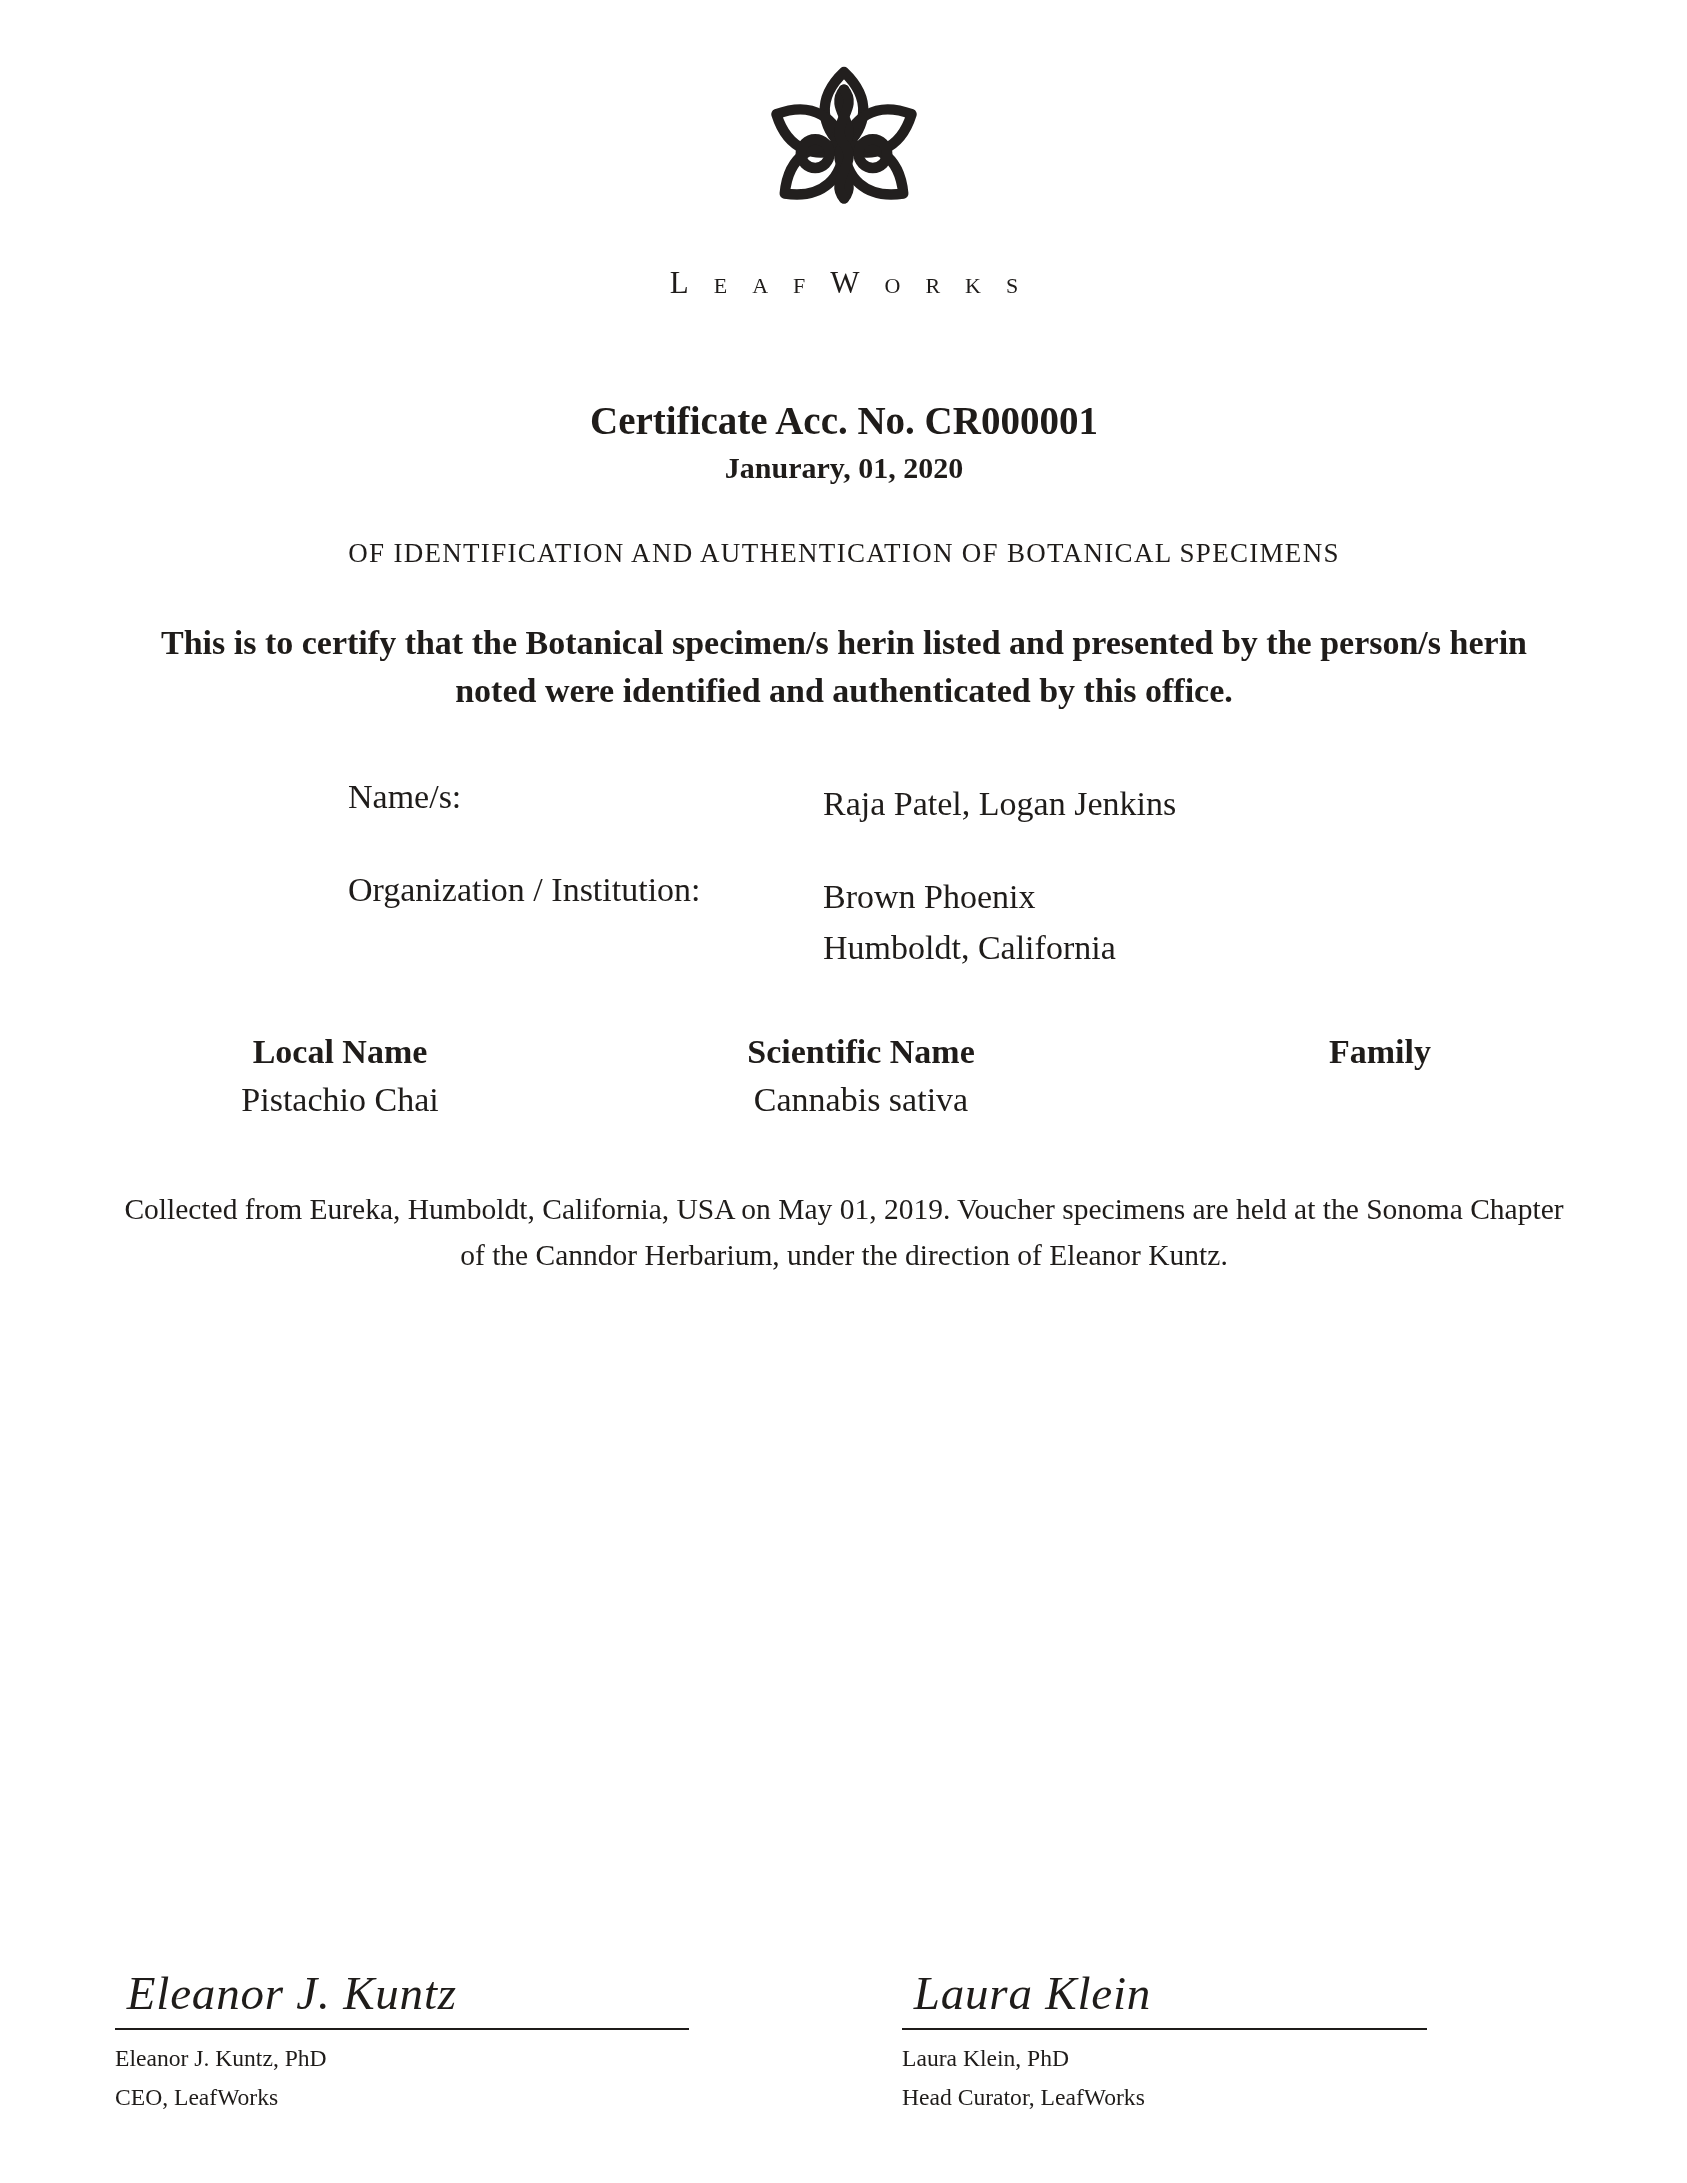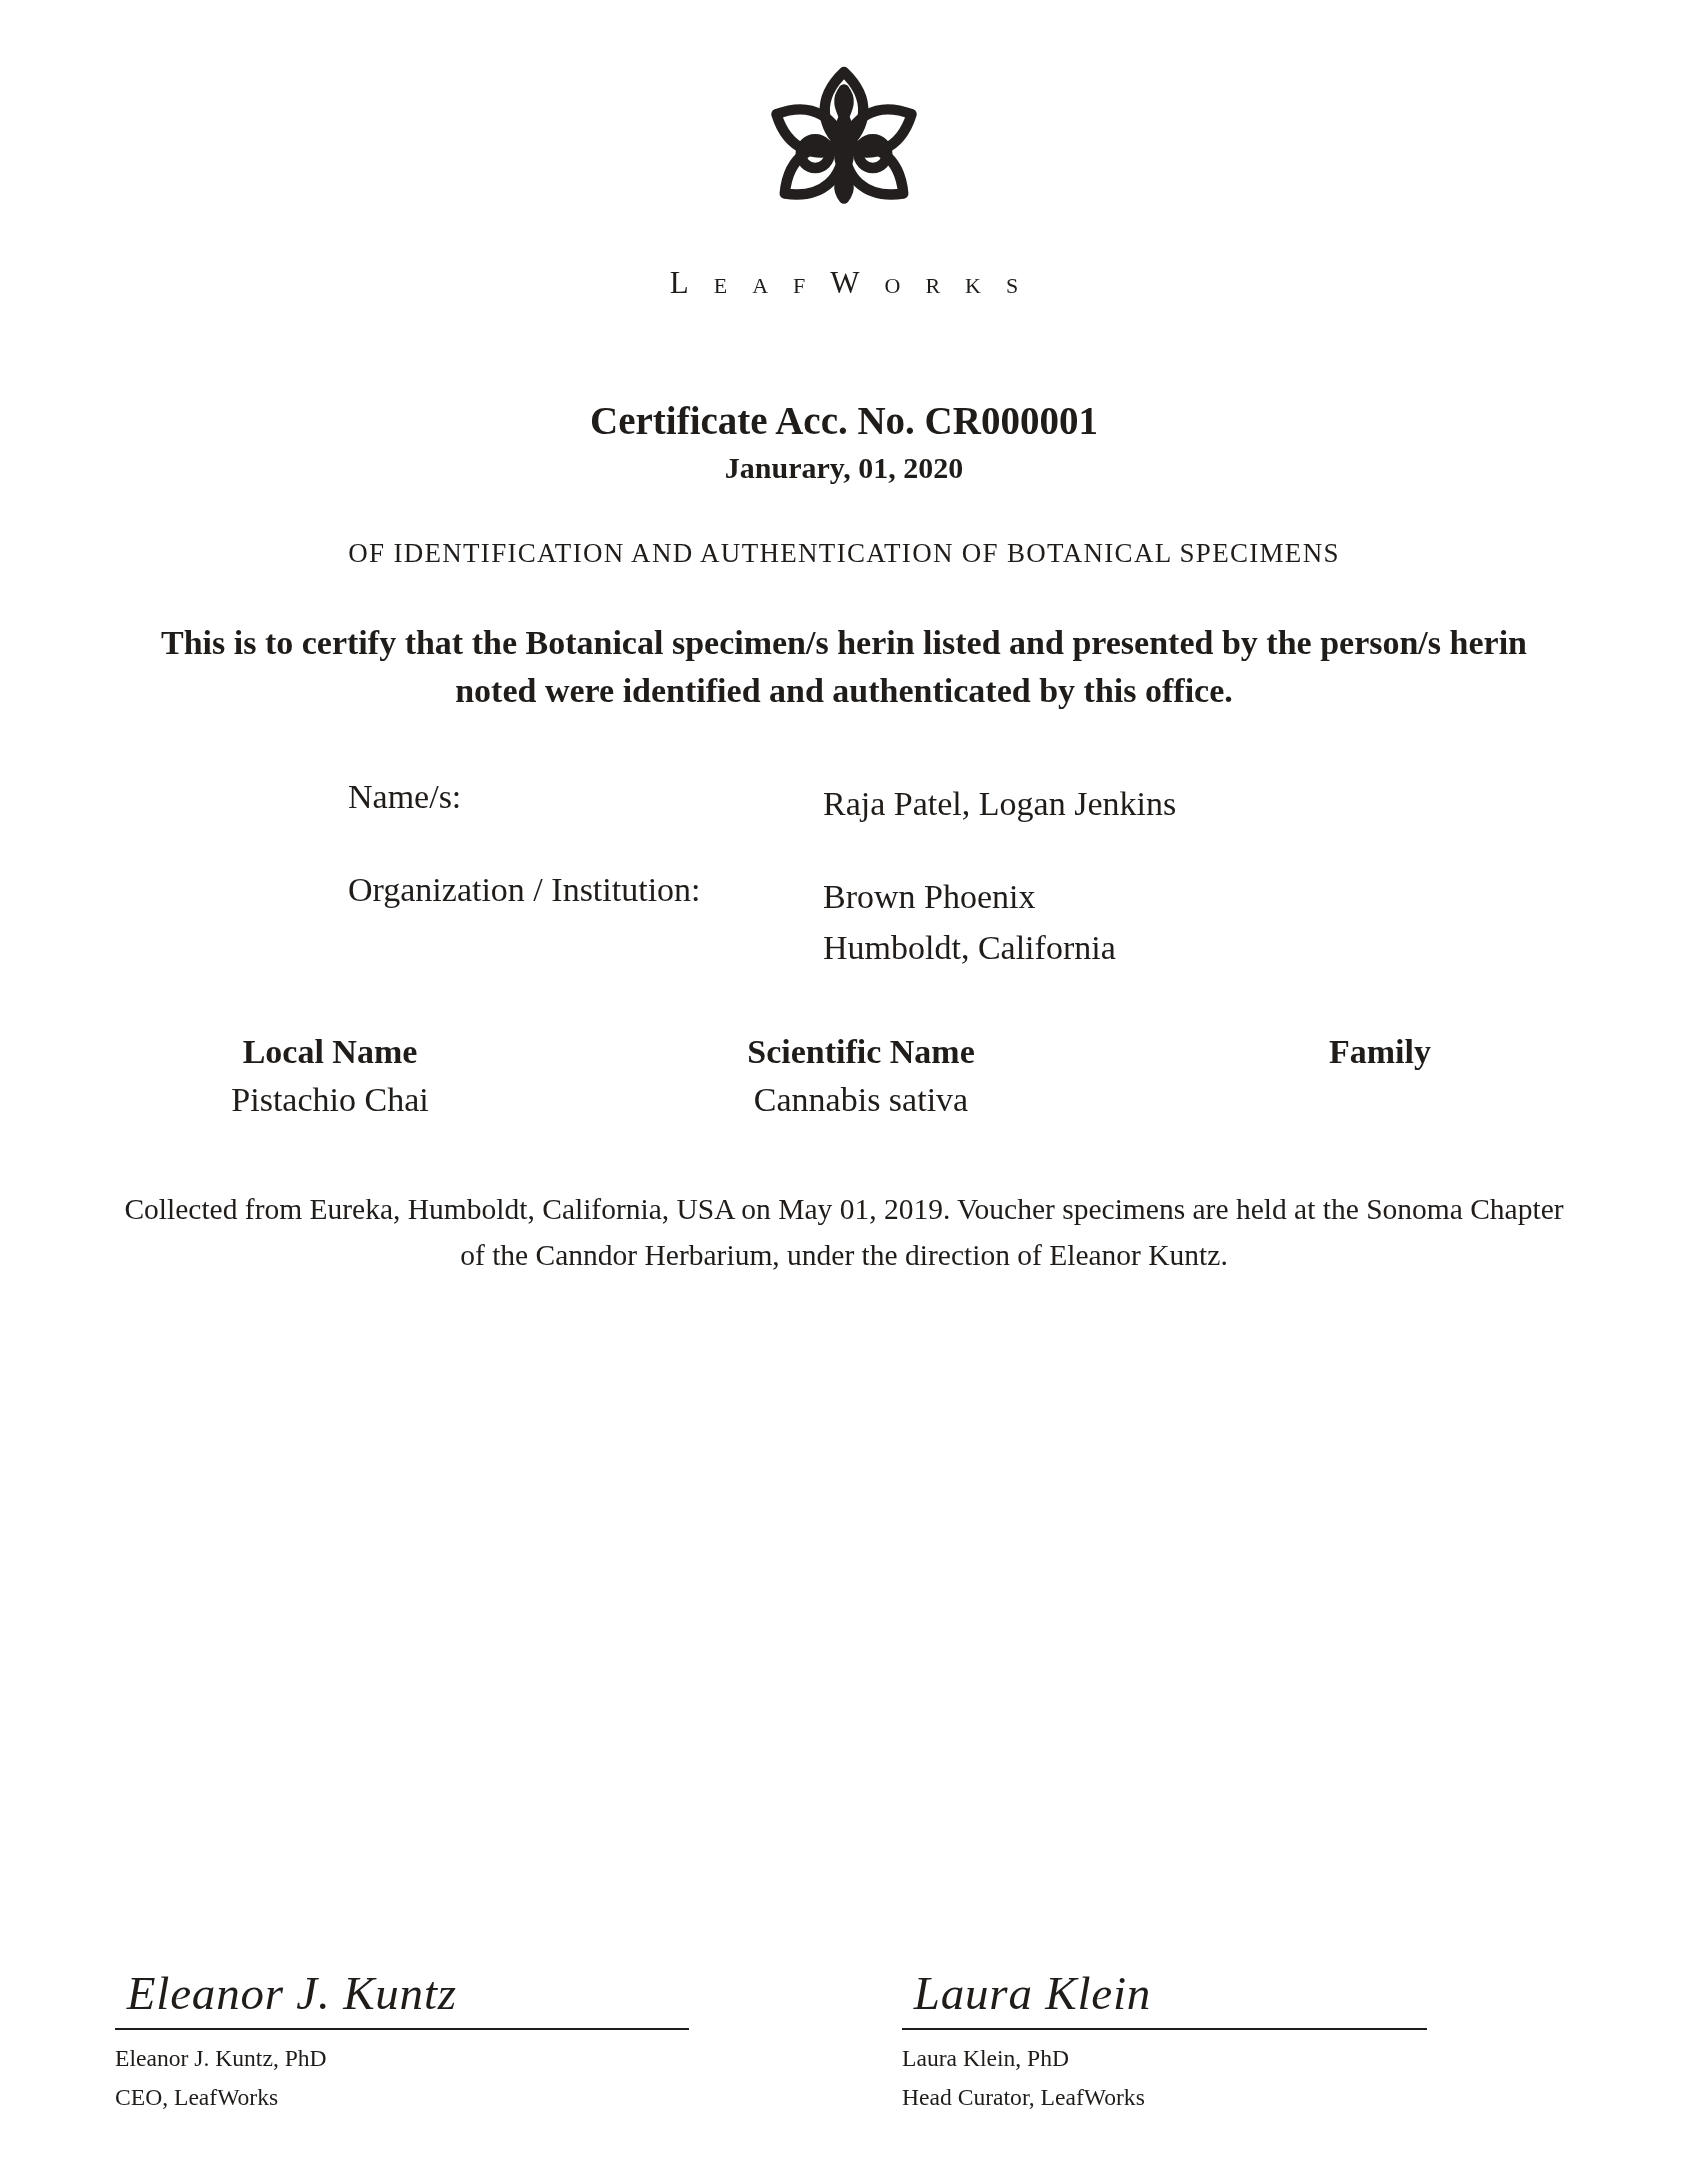--- a/index.html
+++ b/index.html
@@ -30,21 +30,21 @@
     position:absolute;top:619px;left:50%;transform:translateX(-50%);
     width:1376px;text-align:center;
     font-size:34px;font-weight:bold;line-height:1.42;
   }
   .field-row{position:absolute;left:0;width:100%;font-size:34px;}
   .row-names{top:778px;}
   .row-org{top:871px;}
   .field-label{position:absolute;left:325px;white-space:nowrap;margin-left:23px;}
   .field-value{position:absolute;left:823px;font-weight:normal;white-space:nowrap;line-height:1.5;}
   .spec-col{position:absolute;top:1033px;width:506px;text-align:center;font-size:34px;}
-  .col-0{left:77px;text-align:center;}
+  .col-0{left:87px;text-align:center;}
   .col-1{left:608px;}
   .col-2{left:1127px;}
   .spec-header{font-weight:bold;}
   .spec-value{margin-top:10px;}
   .collection{
     position:absolute;top:1187px;left:50%;transform:translateX(-50%);
     width:1452px;text-align:center;font-size:29.5px;line-height:1.55;
   }
   .sig-block{position:absolute;top:1934px;}
   .sig-left{left:115px;width:574px;}

